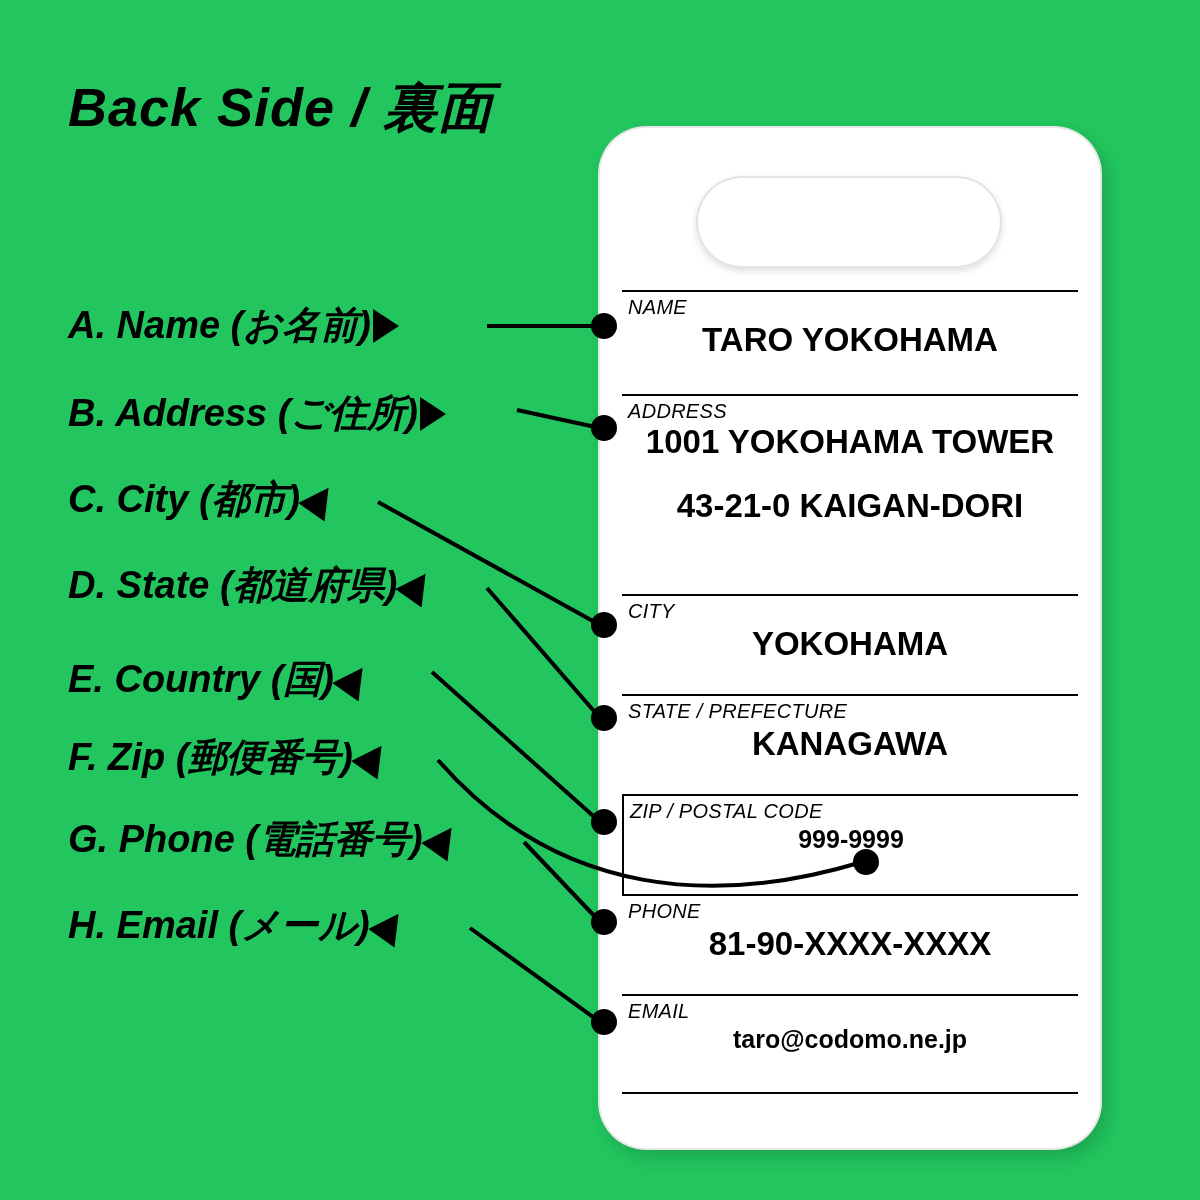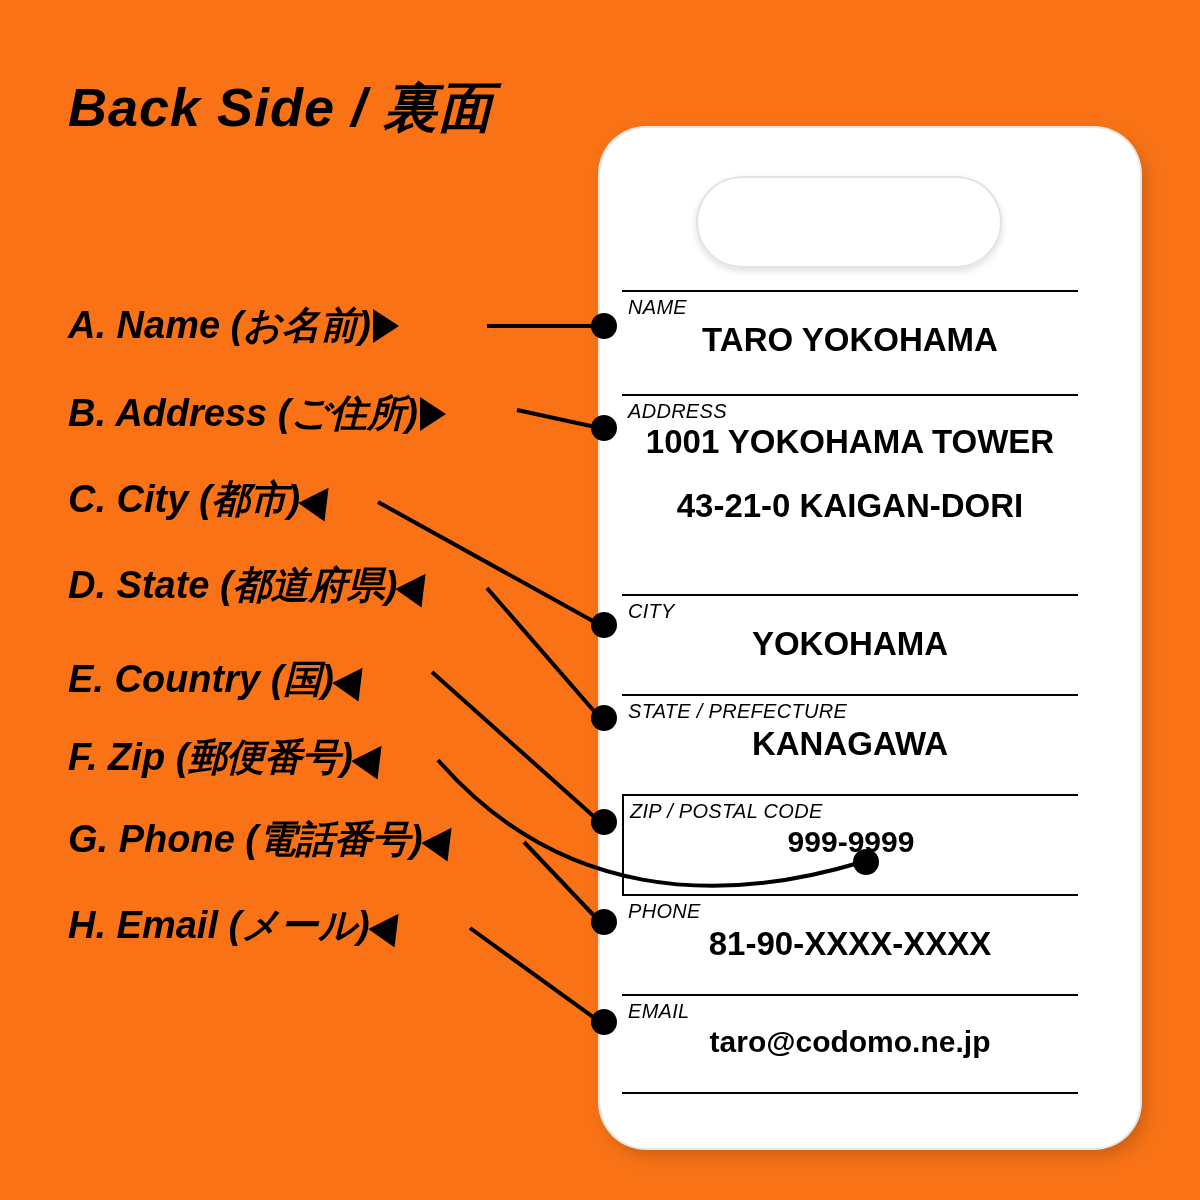--- a/index.html
+++ b/index.html
@@ -4,21 +4,21 @@
 <style>
   html, body {
     margin: 0;
     padding: 0;
     background: #ffffff;
   }
   #page {
     position: relative;
     width: 1200px;
     height: 1200px;
-    background: #f97316;
+    background: #22c55e;
     overflow: hidden;
     font-family: "Liberation Sans", sans-serif;
     color: #000000;
   }
 
   
   #title {
     position: absolute;
     left: 68px;
     top: 72px;
@@ -65,21 +65,20 @@
   
   #tag {
     position: absolute;
     left: 600px;
     top: 128px;
     width: 500px;
     height: 1020px;
     border-radius: 46px;
     background: #ffffff;
     box-shadow: 0 0 0 2px #e6e6e6, 6px 8px 18px rgba(0,0,0,0.18);
-    padding-left: 40px;
   }
   #tag-hole {
     position: absolute;
     left: 96px;
     top: 48px;
     width: 306px;
     height: 92px;
     border-radius: 46px;
     background: #ffffff;
     box-shadow: inset 0 0 0 2px #e3e3e3, 0 3px 7px rgba(0,0,0,0.13);
@@ -105,21 +104,21 @@
     padding: 4px 0 0 6px;
     letter-spacing: 0.3px;
   }
   .f-value {
     font-size: 33px;
     font-weight: bold;
     text-align: center;
     padding: 2px 6px 8px 6px;
     white-space: nowrap;
   }
-  .f-value.small { font-size: 30px; }
+  .f-value.small { font-size: 25px; }
   .field.h-name { height: 104px; }
   .field.h-address { height: 200px; }
   .field.h-address .f-value { padding-top: 0px; }
   .field.h-address .f-value.second { padding-top: 18px; }
   .field.h-city { height: 100px; }
   .field.h-state { height: 100px; }
   .field.h-country { height: 100px; display: flex; }
   .field.h-phone { height: 100px; }
   .field.h-email { height: 100px; }
 

